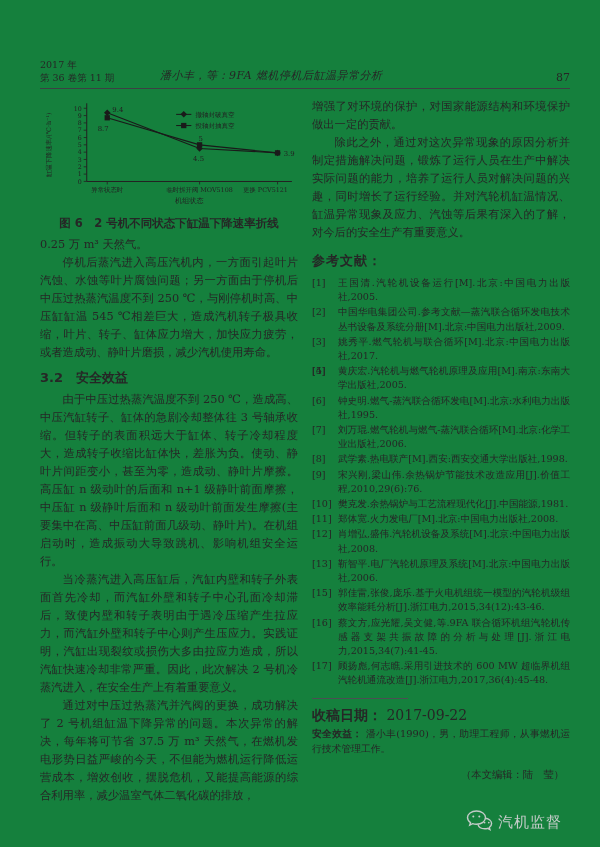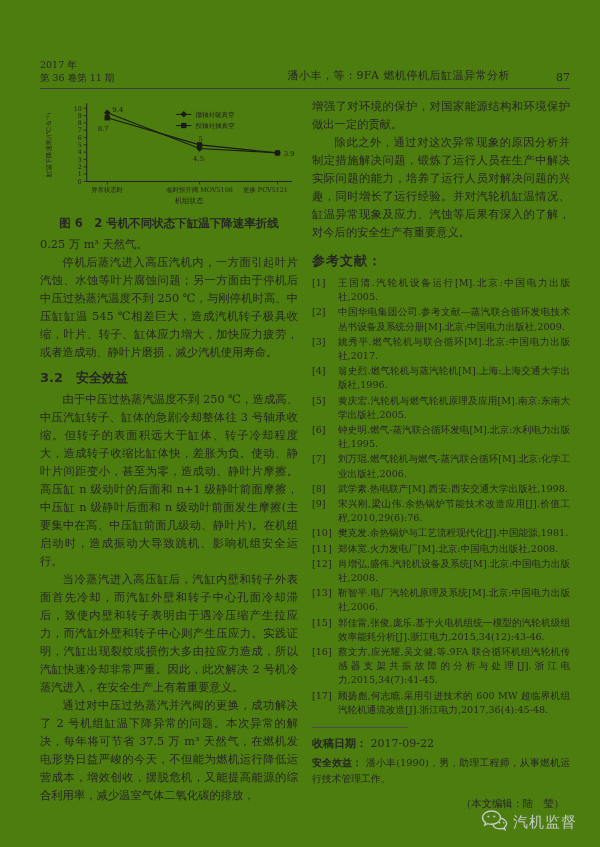--- a/index.html
+++ b/index.html
@@ -1,21 +1,21 @@
 <!DOCTYPE html>
 <html><head>
 <meta charset="utf-8">
 <style>
   html,body{margin:0;padding:0;background:#dde4e7;}
   .page{width:600px;height:847px;background:#f5fafb;position:relative;overflow:hidden;
         font-family:"DejaVu Serif","Liberation Serif",serif;color:#262626;margin:0 auto;}
   .content{position:absolute;left:40px;top:58px;width:530px;}
   header.pg{display:flex;align-items:flex-end;}
   .hdr-left{font-size:9.5px;line-height:13px;width:120px;}
-  .hdr-center{flex:1;text-align:right;font-size:11px;letter-spacing:.5px;padding-bottom:1px;}
+  .hdr-center{flex:1;text-align:left;font-size:11px;letter-spacing:.5px;padding-bottom:1px;font-style:italic;}
   .hdr-right{width:60px;text-align:right;font-size:11px;}
   .hdr-rule{border:none;border-top:1.3px solid #3c4043;margin:4px 0 0 0;}
   .columns{display:flex;gap:14px;margin-top:9px;}
   .col{width:258px;font-size:11.3px;line-height:18px;text-align:justify;}
   .col p{margin:0;text-indent:2em;}
   .col p.noindent{text-indent:0;}
   figure{margin:0 0 4px 0;}
   .chart-wrap{width:258px;}
   .chart-wrap svg{display:block;}
   figcaption{font-family:"DejaVu Sans","Liberation Sans",sans-serif;font-weight:bold;
@@ -23,32 +23,32 @@
   h3.sub{font-family:"DejaVu Sans","Liberation Sans",sans-serif;font-size:13px;
          margin:7px 0 4px 0;font-weight:bold;}
   h2.sec{font-family:"DejaVu Sans","Liberation Sans",sans-serif;font-size:14.5px;
          margin:12px 0 9px 0;font-weight:bold;letter-spacing:2px;}
   h3.refs-h{font-family:"DejaVu Sans","Liberation Sans",sans-serif;font-size:13px;
             margin:10px 0 6px 0;font-weight:bold;letter-spacing:1px;}
   ul.refs{list-style:none;margin:0;padding:0;font-size:9.6px;line-height:14.2px;}
   ul.refs li{position:relative;padding-left:26px;text-align:justify;margin-bottom:1px;}
   ul.refs li .no{position:absolute;left:0;top:0;}
   .foot-rule{width:96px;border:none;border-top:1.5px solid #4a4f52;margin:10px 0 8px 0;}
-  .meta-line{font-size:11px;line-height:16px;}
+  .meta-line{font-size:14px;line-height:16px;}
   .meta-label{font-family:"DejaVu Sans","Liberation Sans",sans-serif;font-weight:bold;}
   .bio{font-size:9.8px;line-height:15.5px;margin-top:3px;text-align:justify;}
   .editor{font-size:10.3px;text-align:right;margin-top:8px;padding-right:6px;}
-  .watermark{position:absolute;right:23px;bottom:12px;display:flex;align-items:center;
+  .watermark{position:absolute;right:38px;bottom:12px;display:flex;align-items:center;
              gap:5px;font-family:"DejaVu Sans","Liberation Sans",sans-serif;
              font-size:15px;letter-spacing:1px;}
 </style>
 </head>
 <body>
 
-<div class="page" style="background: #4d7c0f; color: rgb(38, 38, 38);">
+<div class="page" style="background: #15803d; color: rgb(38, 38, 38);">
   <div class="content">
 
     <header class="pg">
       <div class="hdr-left">
         <div>2017 年</div>
         <div>第 36 卷第 11 期</div>
       </div>
       <div class="hdr-center">潘小丰，等：9FA 燃机停机后缸温异常分析</div>
       <div class="hdr-right">87</div>
     </header>
@@ -139,21 +139,20 @@
               <span>中国华电集团公司.参考文献—蒸汽联合循环发电技术丛书设备及系统分册[M].北京:中国电力出版社,2009.</span>
             </li>
 
             <li>
               <span class="no">[3]</span>
               <span>姚秀平.燃气轮机与联合循环[M].北京:中国电力出版社,2017.</span>
             </li>
 
             <li>
               <span class="no">[4]</span>
-              <span>翁史烈.燃气轮机与蒸汽轮机[M].上海:上海交通大学出版社,1996.</span>
             </li>
 
             <li>
               <span class="no">[5]</span>
               <span>黄庆宏.汽轮机与燃气轮机原理及应用[M].南京:东南大学出版社,2005.</span>
             </li>
 
             <li>
               <span class="no">[6]</span>
               <span>钟史明.燃气-蒸汽联合循环发电[M].北京:水利电力出版社,1995.</span>

